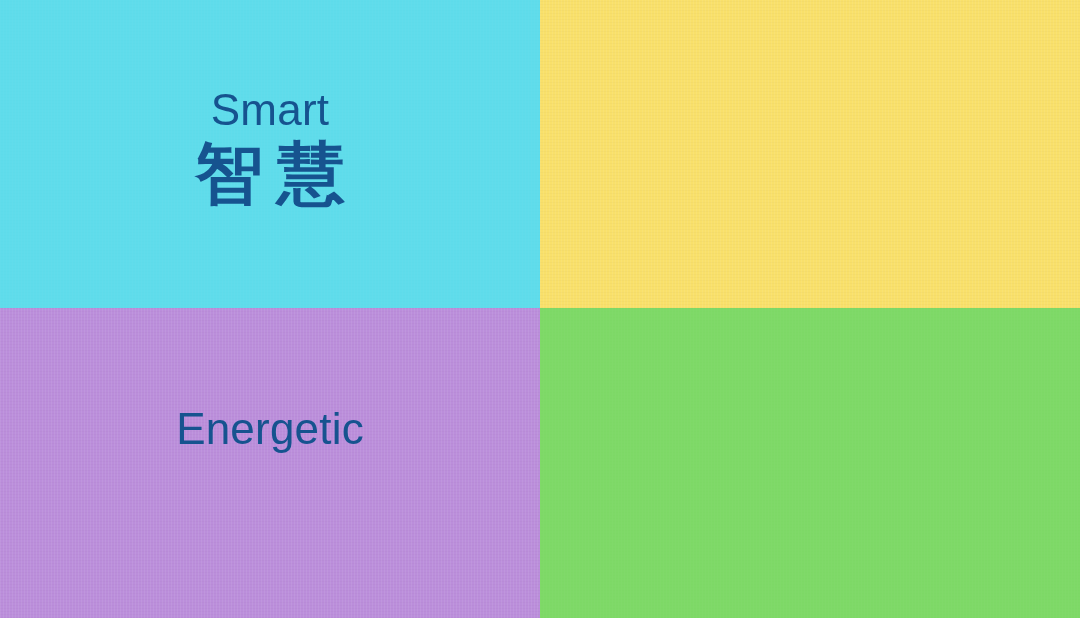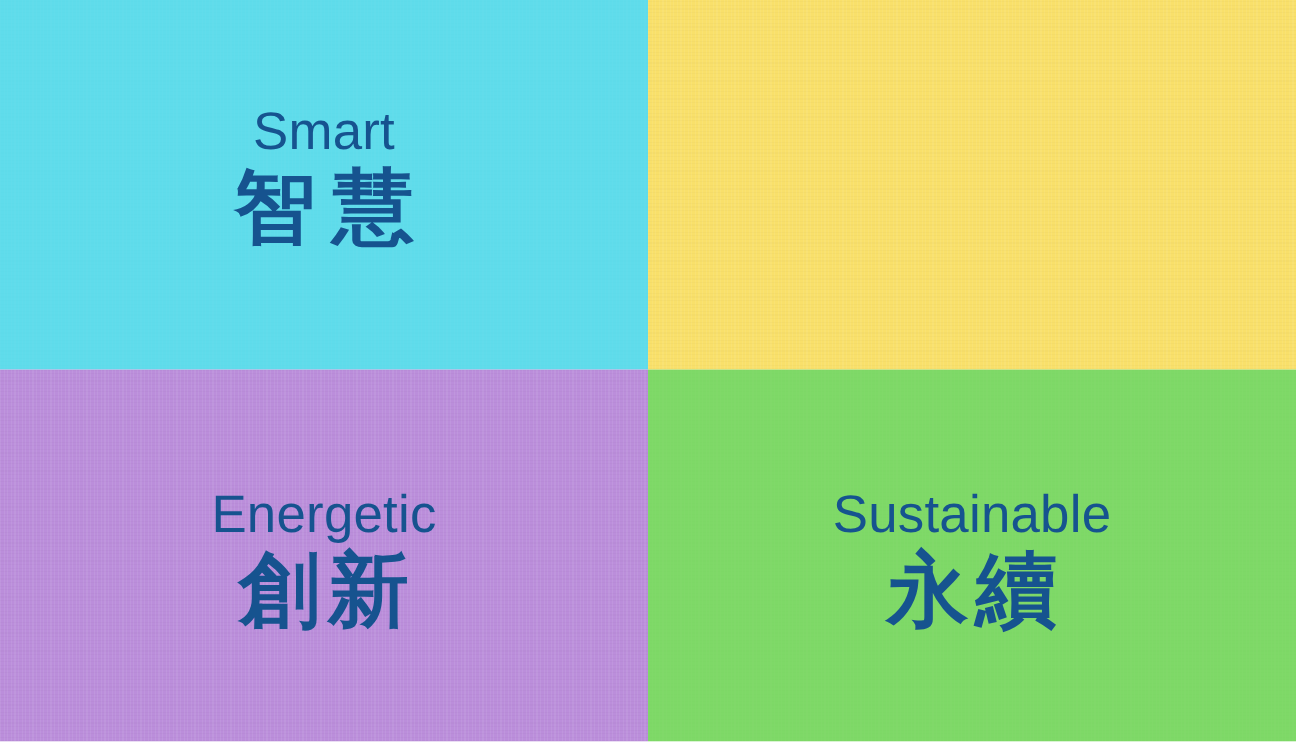--- a/index.html
+++ b/index.html
@@ -103,26 +103,21 @@
     </div>
 
     <div class="cell cell-energetic" style="background-color: rgb(249, 224, 106);">
       <div class="texture"></div>
     </div>
 
     <div class="cell cell-innovative" style="background-color: rgb(187, 142, 219);">
       <div class="texture"></div>
       <div class="stack">
         <div class="label-en">Energetic</div>
-        <div class="label-zh">創新</div>
       </div>
     </div>
 
     <div class="cell cell-sustainable flat" style="background-color: rgb(126, 217, 103);">
       <div class="texture"></div>
-      <div class="stack">
-        <div class="label-en">Sustainable</div>
-        <div class="label-zh">永續</div>
-      </div>
     </div>
 
   </div>
 </div>
 
 </body></html>

